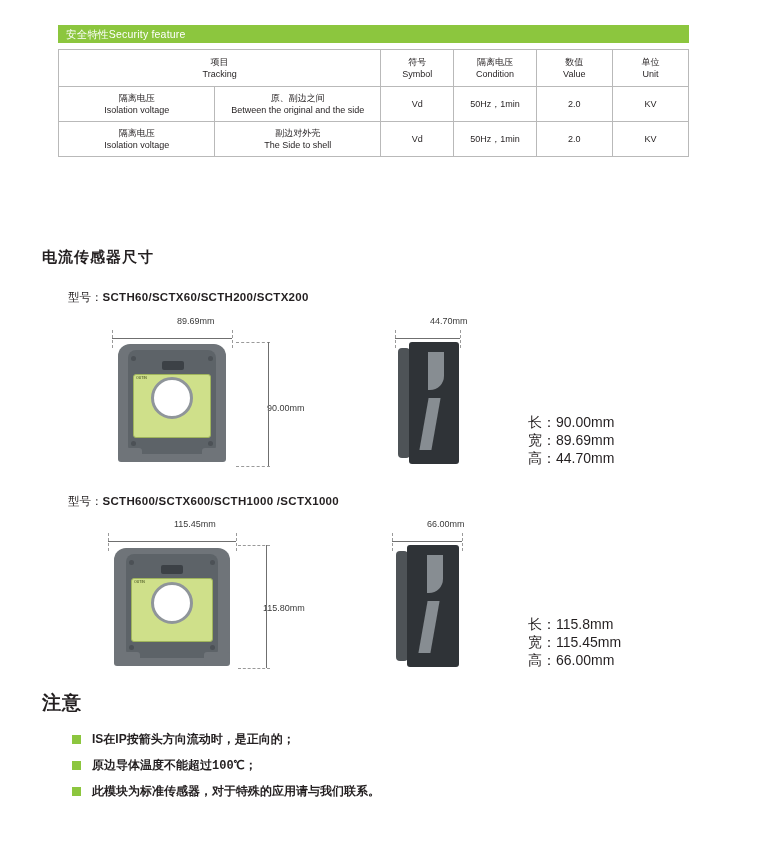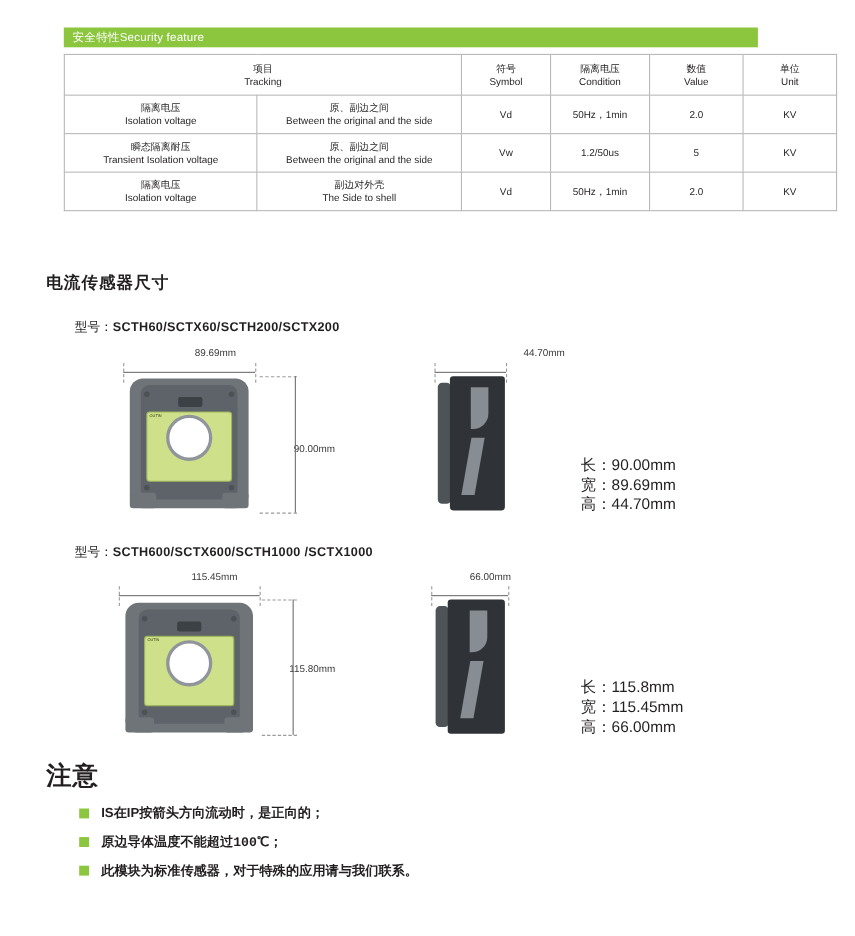--- a/index.html
+++ b/index.html
@@ -29,21 +29,21 @@
     line-height: 18px;
     padding-left: 8px;
     box-sizing: border-box;
     letter-spacing: 0.2px;
   }
 
   table.safety {
     position: absolute;
     left: 58px;
     top: 49px;
-    width: 703px;
+    width: 631px;
     border-collapse: collapse;
     font-size: 9px;
     color: #231f20;
   }
   table.safety td {
     border: 1px solid #b9b9b9;
     text-align: center;
     vertical-align: middle;
     padding: 4px 2px;
     line-height: 1.35;
@@ -69,21 +69,21 @@
     top: 248px;
     font-size: 15px;
     font-weight: bold;
     color: #231f20;
     letter-spacing: 1px;
   }
   .h-note {
     position: absolute;
     left: 42px;
     top: 690px;
-    font-size: 23px;
+    font-size: 19px;
     font-weight: bold;
     color: #231f20;
     letter-spacing: 1px;
   }
 
   .model-label {
     position: absolute;
     font-size: 11.5px;
     color: #231f20;
   }
@@ -244,34 +244,20 @@
     <td class="sub-right">
       <span class="cn">原、副边之间</span>
       <span class="en">Between the original and the side</span>
     </td>
     <td>Vd</td>
     <td>50Hz，1min</td>
     <td>2.0</td>
     <td>KV</td>
   </tr>
 
-  <tr class="r">
-    <td class="sub-left">
-      <span class="cn">瞬态隔离耐压</span>
-      <span class="en">Transient Isolation voltage</span>
-    </td>
-    <td class="sub-right">
-      <span class="cn">原、副边之间</span>
-      <span class="en">Between the original and the side</span>
-    </td>
-    <td>Vw</td>
-    <td>1.2/50us</td>
-    <td>5</td>
-    <td>KV</td>
-  </tr>
 
   <tr class="r">
     <td class="sub-left">
       <span class="cn">隔离电压</span>
       <span class="en">Isolation voltage</span>
     </td>
     <td class="sub-right">
       <span class="cn">副边对外壳</span>
       <span class="en">The Side to shell</span>
     </td>
@@ -285,21 +271,21 @@
   </table>
 
 <div class="h-dim">电流传感器尺寸</div>
 
 <div class="model-label model-1">
   <span class="mkey">型号：</span><span class="mval">SCTH60/SCTX60/SCTH200/SCTX200</span>
 </div>
 
 <div class="dimtext" style="left:155px; top:316px;">89.69mm</div>
 <div class="dimtext" style="left:245px; top:403px;">90.00mm</div>
-<div class="dimtext" style="left:408px; top:316px;margin-left:46px;">44.70mm</div>
+<div class="dimtext" style="left:408px; top:316px;">44.70mm</div>
 
 <div class="dim-line-v" style="left:112px; top:330px; height:18px;"></div>
 <div class="dim-line-v" style="left:232px; top:330px; height:18px;"></div>
 <div class="dim-arrow-h" style="left:112px; top:338px; width:120px;"></div>
 <div class="dim-line-h" style="left:236px; top:342px; width:34px;"></div>
 <div class="dim-line-h" style="left:236px; top:466px; width:34px;"></div>
 <div class="dim-arrow-v" style="left:268px; top:342px; height:124px;"></div>
 <div class="dim-line-v" style="left:395px; top:330px; height:18px;"></div>
 <div class="dim-line-v" style="left:460px; top:330px; height:18px;"></div>
 <div class="dim-arrow-h" style="left:395px; top:338px; width:65px;"></div>

